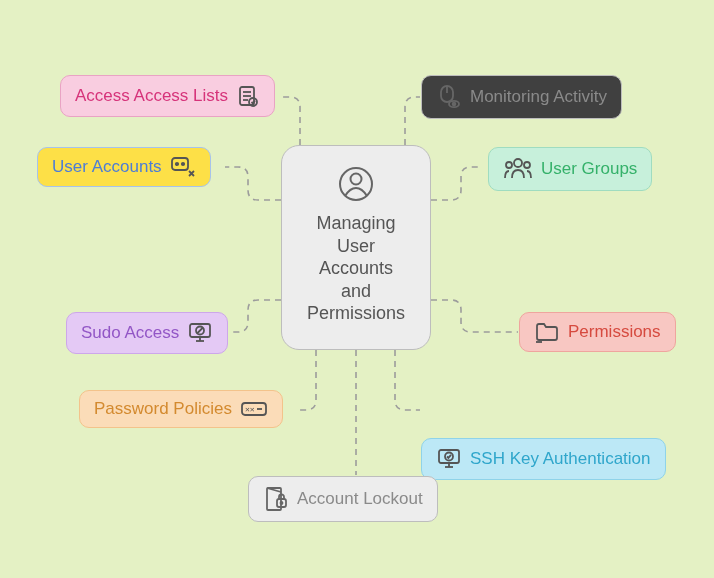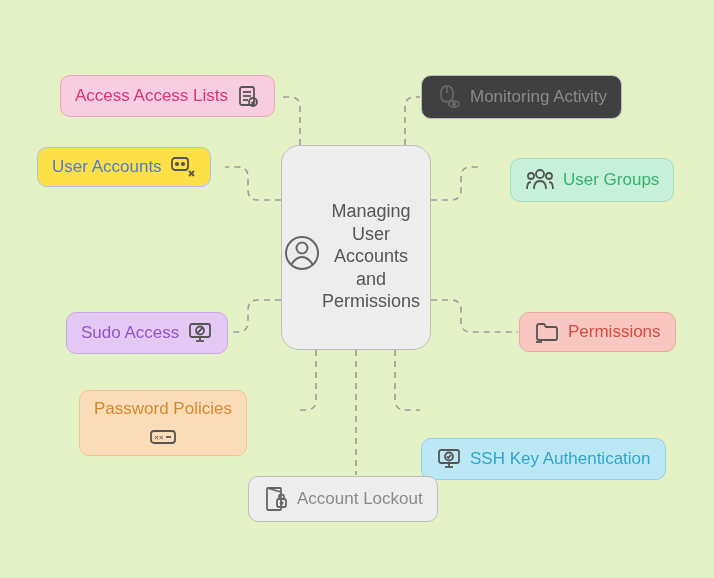--- a/index.html
+++ b/index.html
@@ -28,21 +28,21 @@
   .center-node {
     position: absolute;
     left: 281px;
     top: 145px;
     width: 150px;
     height: 205px;
     background: #ededed;
     border: 1.5px solid #bdbdbd;
     border-radius: 18px;
     display: flex;
-    flex-direction: row;
+    flex-direction: column;
     align-items: center;
     justify-content: flex-start;
     padding-top: 18px;
     box-sizing: border-box;
     text-align: center;
     font-size: 18px;
     color: #555;
   }
   .center-node .icon-wrap { margin-bottom: 8px; }
   .center-node .title-lines { line-height: 1.25; }
@@ -149,21 +149,21 @@
   <span class="icon">
     <svg width="26" height="22" viewBox="0 0 26 22" fill="none" stroke="#555" stroke-width="1.8">
       <rect x="2" y="2" width="16" height="12" rx="3"></rect>
       <circle cx="7" cy="8" r="1.2" fill="#555"></circle>
           <circle cx="13" cy="8" r="1.2" fill="#555"></circle>
       <path d="M19 15 l5 5 M24 15 l-5 5"></path>
     </svg>
   </span>
 </div>
 
-<div class="node n-ug" style="left:510px; top:147px;margin-top:11px;">
+<div class="node n-ug" style="left:488px; top:147px;">
   <span class="icon">
     <svg width="30" height="26" viewBox="0 0 30 26" fill="none" stroke="#555" stroke-width="1.8">
       <circle cx="15" cy="7" r="4"></circle>
           <path d="M9 22 Q9 14 15 14 Q21 14 21 22"></path>
       <circle cx="6" cy="9" r="3"></circle>
           <path d="M2 22 Q2 15 6 15"></path>
       <circle cx="24" cy="9" r="3"></circle>
           <path d="M28 22 Q28 15 24 15"></path>
     </svg>
   </span>
@@ -186,21 +186,21 @@
 <div class="node n-perm" style="left:519px; top:312px;">
   <span class="icon">
     <svg width="26" height="22" viewBox="0 0 26 22" fill="none" stroke="#555" stroke-width="1.8">
       <path d="M3 6 L3 17 Q3 19 5 19 L21 19 Q23 19 23 17 L23 8 Q23 6 21 6 L12 6 L10 3 L5 3 Q3 3 3 5 Z"></path>
       <line x1="2" y1="21" x2="8" y2="21"></line>
     </svg>
   </span>
   <span>Permissions</span>
 </div>
 
-<div class="node n-pw" style="left:79px; top:390px;flex-direction:column;">
+<div class="node n-pw" style="left:79px; top:390px;">
   <span>Password Policies</span>
   <span class="icon">
     <svg width="28" height="20" viewBox="0 0 28 20" fill="none" stroke="#555" stroke-width="1.8">
       <rect x="2" y="4" width="24" height="12" rx="3"></rect>
       <text x="5" y="13" font-size="8" fill="#555" stroke="none" font-family="monospace">✕✕</text>
       <line x1="17" y1="10" x2="22" y2="10"></line>
     </svg>
   </span>
 </div>
 

